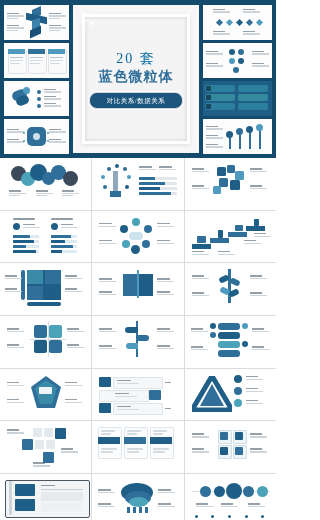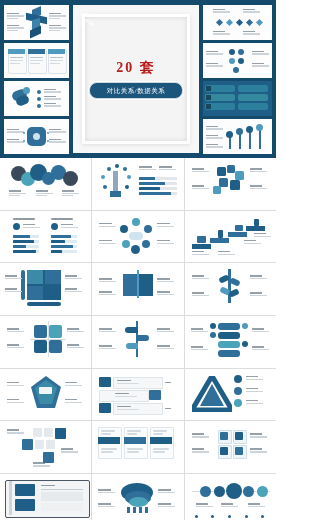--- a/index.html
+++ b/index.html
@@ -43,21 +43,21 @@
     background:#f4f4f4;
   }
   .corner-glyph{
     position:absolute;left:6px;top:6px;width:16px;height:18px;
     opacity:.55;
   }
   .title-stack{
     position:relative;z-index:3;text-align:center;width:100%;
     font-family:"Liberation Serif", serif;
   }
-  .t-line1{font-size:14px;color:#b91c1c;letter-spacing:2px;line-height:17px;font-weight:700;}
+  .t-line1{font-size:14px;color:#0369a1;letter-spacing:2px;line-height:17px;font-weight:400;}
   .t-line2{font-size:14px;color:#2f6f99;letter-spacing:1px;line-height:19px;font-weight:700;}
   .t-line3{font-size:14px;color:#14405e;letter-spacing:0px;line-height:19px;font-weight:700;}
   .badge{
     margin:6px auto 0;width:92px;height:15px;border-radius:8px;
     background:#1d567c;border:1px solid #cfd8de;
     box-shadow:0 0 0 1px rgba(255,255,255,.85);
     color:#ffffff;font-size:6.5px;line-height:15px;
     font-family:"Liberation Serif", serif;letter-spacing:.5px;
   }
 
@@ -201,20 +201,21 @@
     </div>
 
     <div class="title-card">
       <div class="title-inner"></div>
       <svg class="corner-glyph" viewBox="0 0 16 18">
         <path d="M2 2 h9 v3 h-6 v3 h5 v3 h-5 v5 h-3 z" fill="#ffffff"></path>
         <circle cx="12.5" cy="12.5" r="2.2" fill="#ffffff"></circle>
       </svg>
       <div class="title-stack">
         <div class="t-line1">20 套</div>
+        <div class="t-line2">蓝色微粒体</div>
         <div class="badge">对比关系/数据关系</div>
       </div>
     </div>
 
     <div class="side-col right">
 
       <div class="thumb">
         <div class="art">
           <div class="lbl" style="left:10px;top:4px;">
               <b></b>

